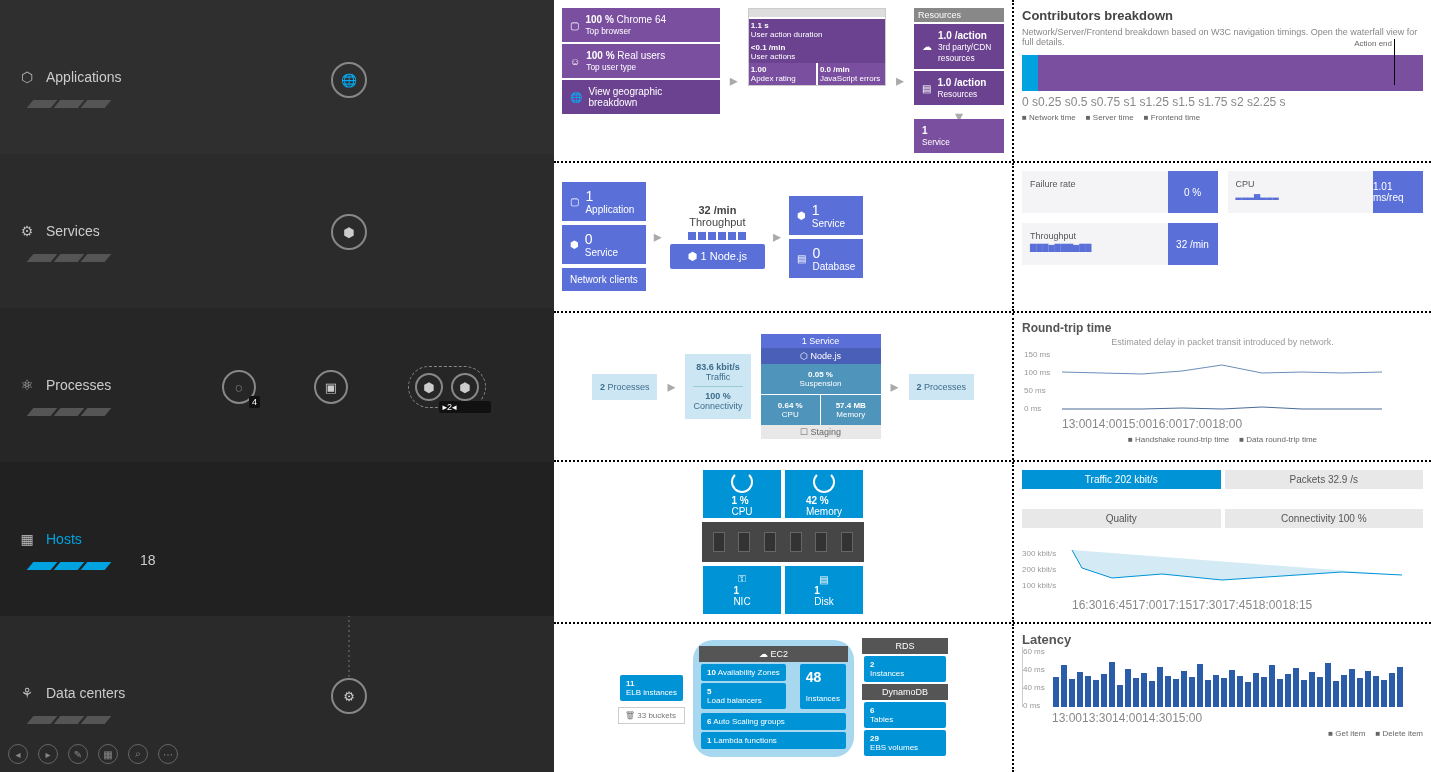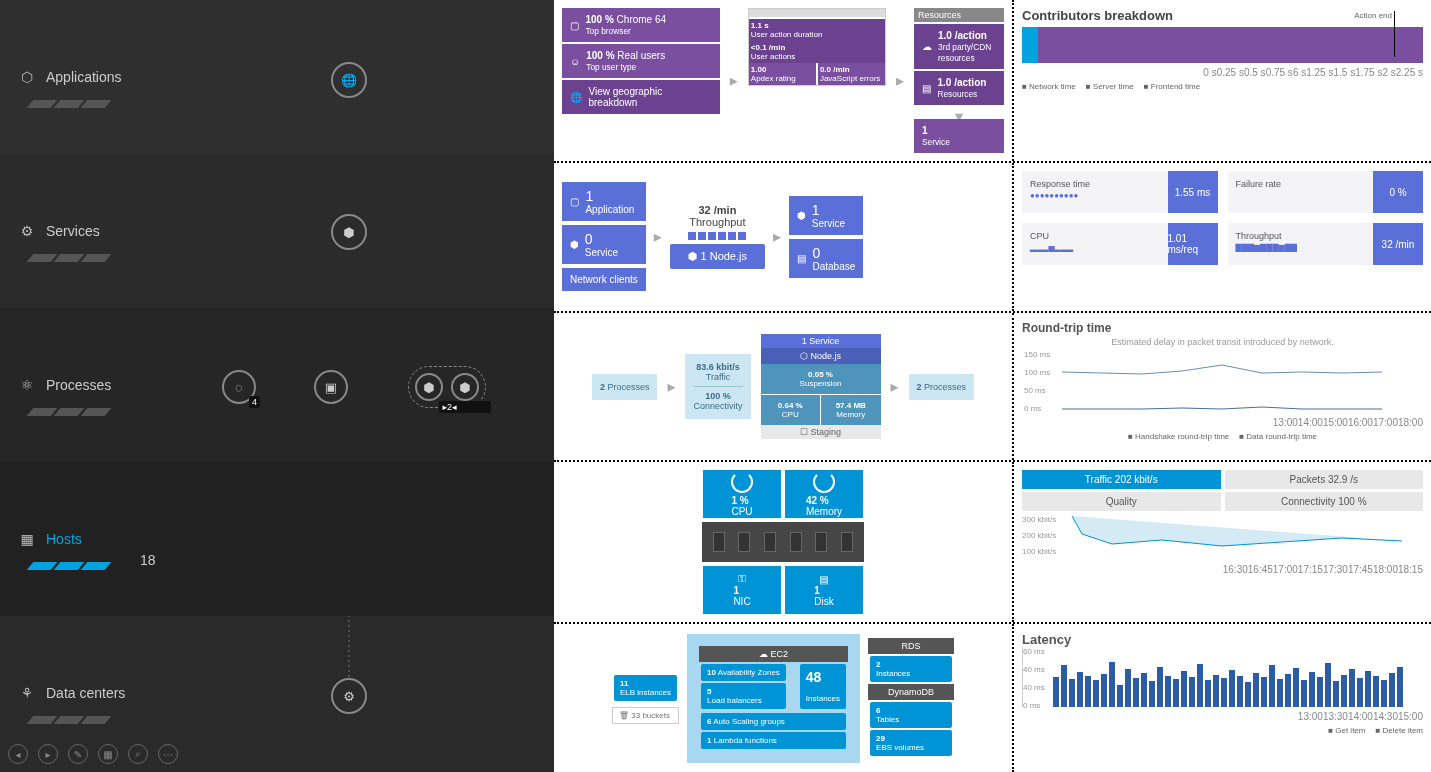--- a/index.html
+++ b/index.html
@@ -45,21 +45,21 @@
 .res-stack{display:flex;flex-direction:column;gap:2px}
 .res-hdr{background:#888;color:#fff;font-size:9px;padding:2px 4px}
 .tile-sm{width:90px}
 .arrow{color:#aaa;font-size:16px;align-self:center}
 
 .contrib h3{font-size:13px;color:#444;margin-bottom:4px}
 .contrib p{font-size:9px;color:#888;margin-bottom:8px}
 .timeline{position:relative;height:36px;background:#7a4fa0;margin-bottom:4px}
 .timeline .ntw{position:absolute;left:0;top:0;width:4%;height:100%;background:#00a3e0}
 .tl-marker{position:absolute;right:28px;top:-16px;font-size:8px;color:#666;border-right:1px solid #000;padding-right:2px;height:46px}
-.axis{display:flex;justify-content:flex-end;font-size:10px;color:#888}
+.axis{display:flex;justify-content:flex-start;font-size:12px;color:#888}
 .legend{display:flex;gap:10px;margin-top:4px;font-size:8px;color:#666}
 .legend span::before{content:'■ ';}
 
 
 .r2-grid{display:flex;align-items:center;gap:8px}
 .blue-stack{display:flex;flex-direction:column;gap:4px}
 .blue{background:#5a70d8;color:#fff}
 .blue big{font-size:14px}
 .node-tile{background:#5a70d8;color:#fff;padding:6px 18px;border-radius:2px;font-size:11px}
 .thru-lbl{text-align:center;font-size:11px;color:#444;margin-bottom:4px}
@@ -83,29 +83,29 @@
 .proc-foot{color:#666;font-size:9px;text-align:center;padding:2px;background:#e8e8e8}
 
 
 .host-panel{display:flex;flex-direction:column;align-items:center;gap:4px}
 .host-row{display:flex;gap:4px}
 .h-tile{background:#0093d6;color:#fff;width:78px;height:48px;display:flex;flex-direction:column;align-items:center;justify-content:center;font-size:10px}
 .h-gauge{width:22px;height:22px;border:2px solid #fff;border-radius:50%;border-top-color:transparent;margin-bottom:2px}
 .h-bar{width:162px;height:40px;background:#464646;display:flex;align-items:center;justify-content:space-around;padding:4px}
 .h-bar div{width:12px;height:20px;background:#333;border:1px solid #666}
 
-.r4-tabs{display:flex;gap:4px;margin-bottom:3px}
+.r4-tabs{display:flex;gap:4px;margin-bottom:20px}
 .r4-tab{flex:1;padding:4px;text-align:center;font-size:10px}
 .r4-tab.act{background:#0093d6;color:#fff}
 .r4-tab.in{background:#e8e8e8;color:#555}
 .r4-desc{font-size:8px;color:#888;margin-bottom:8px}
 
 
 .aws-flow{display:flex;align-items:center;gap:8px;justify-content:center}
-.aws-cloud{background:#a8d8ef;border-radius:0;padding:12px}
+.aws-cloud{background:#a8d8ef;border-radius:20px;padding:6px}
 .aws-tile{background:#0093d6;color:#fff;padding:4px 6px;font-size:8px;margin:2px;border-radius:2px}
 .aws-dark{background:#555;color:#fff;padding:3px 20px;font-size:9px;text-align:center}
 
 .latency h3{font-size:13px;color:#555;}
 .lat-chart{display:flex;align-items:flex-end;gap:2px;height:60px;border-left:1px solid #ccc;padding-left:30px;position:relative}
 .lat-chart span{width:6px;background:#2a5caa}
 .lat-y{position:absolute;left:0;font-size:8px;color:#999}
 
 svg.connector-svg{position:absolute;top:0;left:0;width:554px;height:772px;pointer-events:none}
 </style>
@@ -238,30 +238,31 @@
           <div class="tile purple-dark tile-sm">▤ <div><b>1.0 /action</b><br><small>Resources</small></div></div>
           <div style="height:10px;text-align:center;color:#aaa">▾</div>
           <div class="tile purple tile-sm">
               <div><b>1</b><br><small>Service</small></div>
             </div>
         </div>
       </div>
     </div>
     <div class="panelB contrib">
       <h3>Contributors breakdown</h3>
+      <p>Network/Server/Frontend breakdown based on W3C navigation timings. Open the waterfall view for full details.</p>
       <div class="timeline">
           <div class="ntw"></div>
           <div class="tl-marker">Action end</div>
         </div>
       <div class="axis">
           <span>0 s</span>
           <span>0.25 s</span>
           <span>0.5 s</span>
           <span>0.75 s</span>
-          <span>6 s</span>
+          <span>1 s</span>
           <span>1.25 s</span>
           <span>1.5 s</span>
           <span>1.75 s</span>
           <span>2 s</span>
           <span>2.25 s</span>
         </div>
       <div class="legend">
           <span>Network time</span>
           <span>Server time</span>
           <span>Frontend time</span>
@@ -294,25 +295,20 @@
         </div>
         <span class="arrow">▸</span>
         <div class="blue-stack">
           <div class="tile blue">⬢ <div><big>1</big><br><span>Service</span></div></div>
           <div class="tile blue">▤ <div><big>0</big><br><span>Database</span></div></div>
         </div>
       </div>
     </div>
     <div class="panelB">
       <div class="metric-grid">
-        <div class="metric">
-            <div class="metric-lbl">Response time</div>
-            <div class="sparkdots">●●●●●●●●●●</div>
-            <div class="metric-val">1.55 ms</div>
-          </div>
         <div class="metric">
             <div class="metric-lbl">Failure rate</div>
             <div class="metric-val">0 %</div>
           </div>
         <div class="metric">
             <div class="metric-lbl">CPU</div>
             <div class="sparkdots">▂▂▂▅▂▂▂</div>
             <div class="metric-val">1.01 ms/req</div>
           </div>
         <div class="metric">

